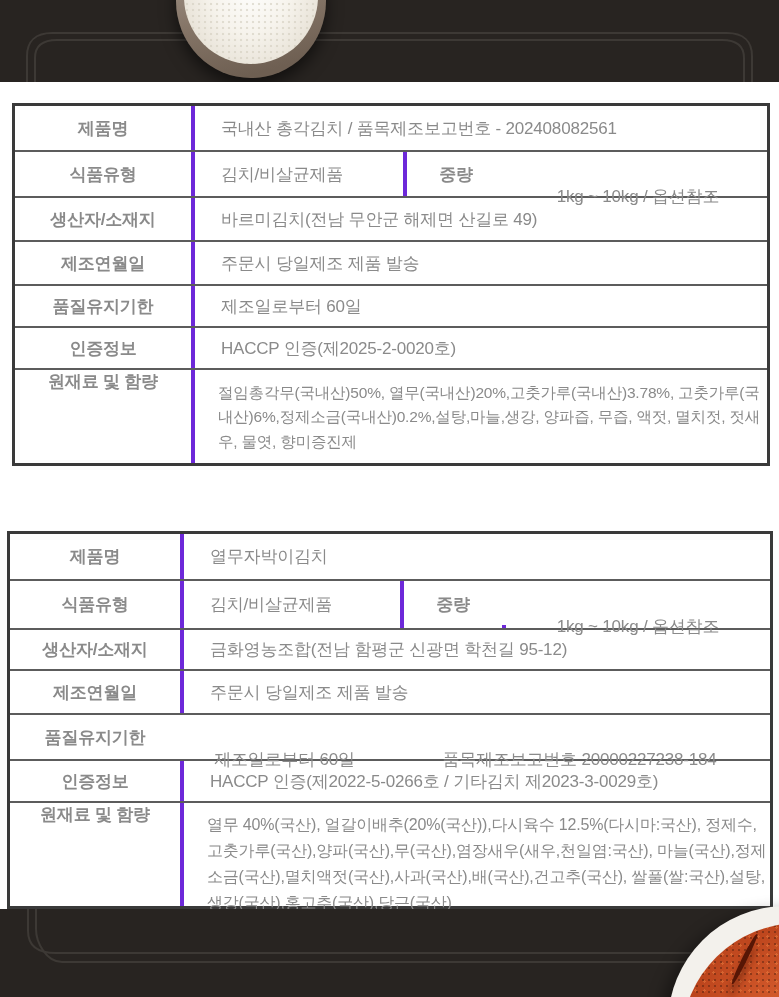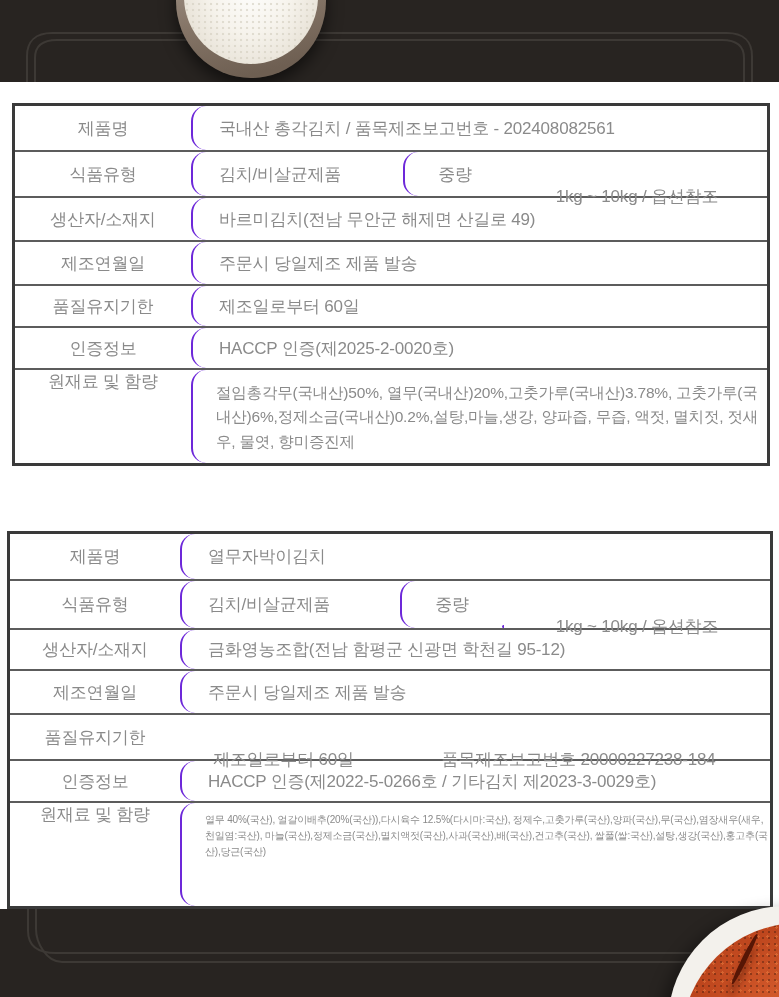--- a/index.html
+++ b/index.html
@@ -48,37 +48,37 @@
   }
   
   .content{position:relative; background:#ffffff; min-height:827px; padding-top:21px; box-sizing:border-box;}
   
   .spec{border:3px solid #3a3a3a; background:#fff; box-sizing:border-box;}
   .t1{width:758px; margin-left:12px;}
   .t2{width:766px; margin-left:7px; margin-top:65px;}
   .row{display:flex; align-items:stretch;}
   .row + .row{border-top:2px solid #5c5c5c;}
   .cell{display:flex; align-items:center; box-sizing:border-box; font-size:17px; letter-spacing:-.2px;}
-  .cell + .cell{border-left:2px solid #6d28d9;border-radius:15px;}
+  .cell + .cell{border-left:4px solid #6d28d9;}
   .grow{flex:1 1 auto; min-width:0;}
-  .lbl{justify-content:center; text-align:right; flex:0 0 auto;}
+  .lbl{justify-content:center; text-align:right; flex:0 0 auto;font-weight:bold;}
   .t1 .lbl.w-main{width:176px;}
   .t2 .lbl.w-main{width:170px;}
   .w-wlbl{width:102px; justify-content:center;}
   .t1 .w-type{width:212px;}
   .t2 .w-type{width:220px;}
   .t2 .w-shelf{width:205px;}
   .pad{padding-left:26px;}
   .ctr{justify-content:center; text-align:center;margin-top:44px;}
   .h44{height:44px;} .h42{height:42px;} .h40{height:40px;} .h93{height:93px;}
   .h45{height:45px;} .h47{height:47px;} .h39{height:39px;} .h103{height:103px;}
   .ing-lbl{align-items:flex-start; padding-top:0;}
   .ing-val{display:block; padding:11px 2px 10px 23px; line-height:1.58;}
   .t1 .ing-val{font-size:15.5px;}
-  .t2 .ing-val{font-size:10px; line-height:1.62; padding-top:9px;}
+  .t2 .ing-val{font-size:16px; line-height:1.62; padding-top:9px;}
 </style>
 </head>
 <body>
 
 <div class="page">
 
   <div class="band band-top">
     <svg width="779" height="82" viewBox="0 0 779 82">
       <path d="M27,82 L27,56 C27,41 36,33 52,33 L727,33 C743,33 752,41 752,56 L752,82" fill="none" stroke="#3d3935" stroke-width="2"></path>
       <path d="M35,82 L35,58 C35,46 43,40 57,40 L722,40 C736,40 744,46 744,58 L744,82" fill="none" stroke="#3d3935" stroke-width="2"></path>

